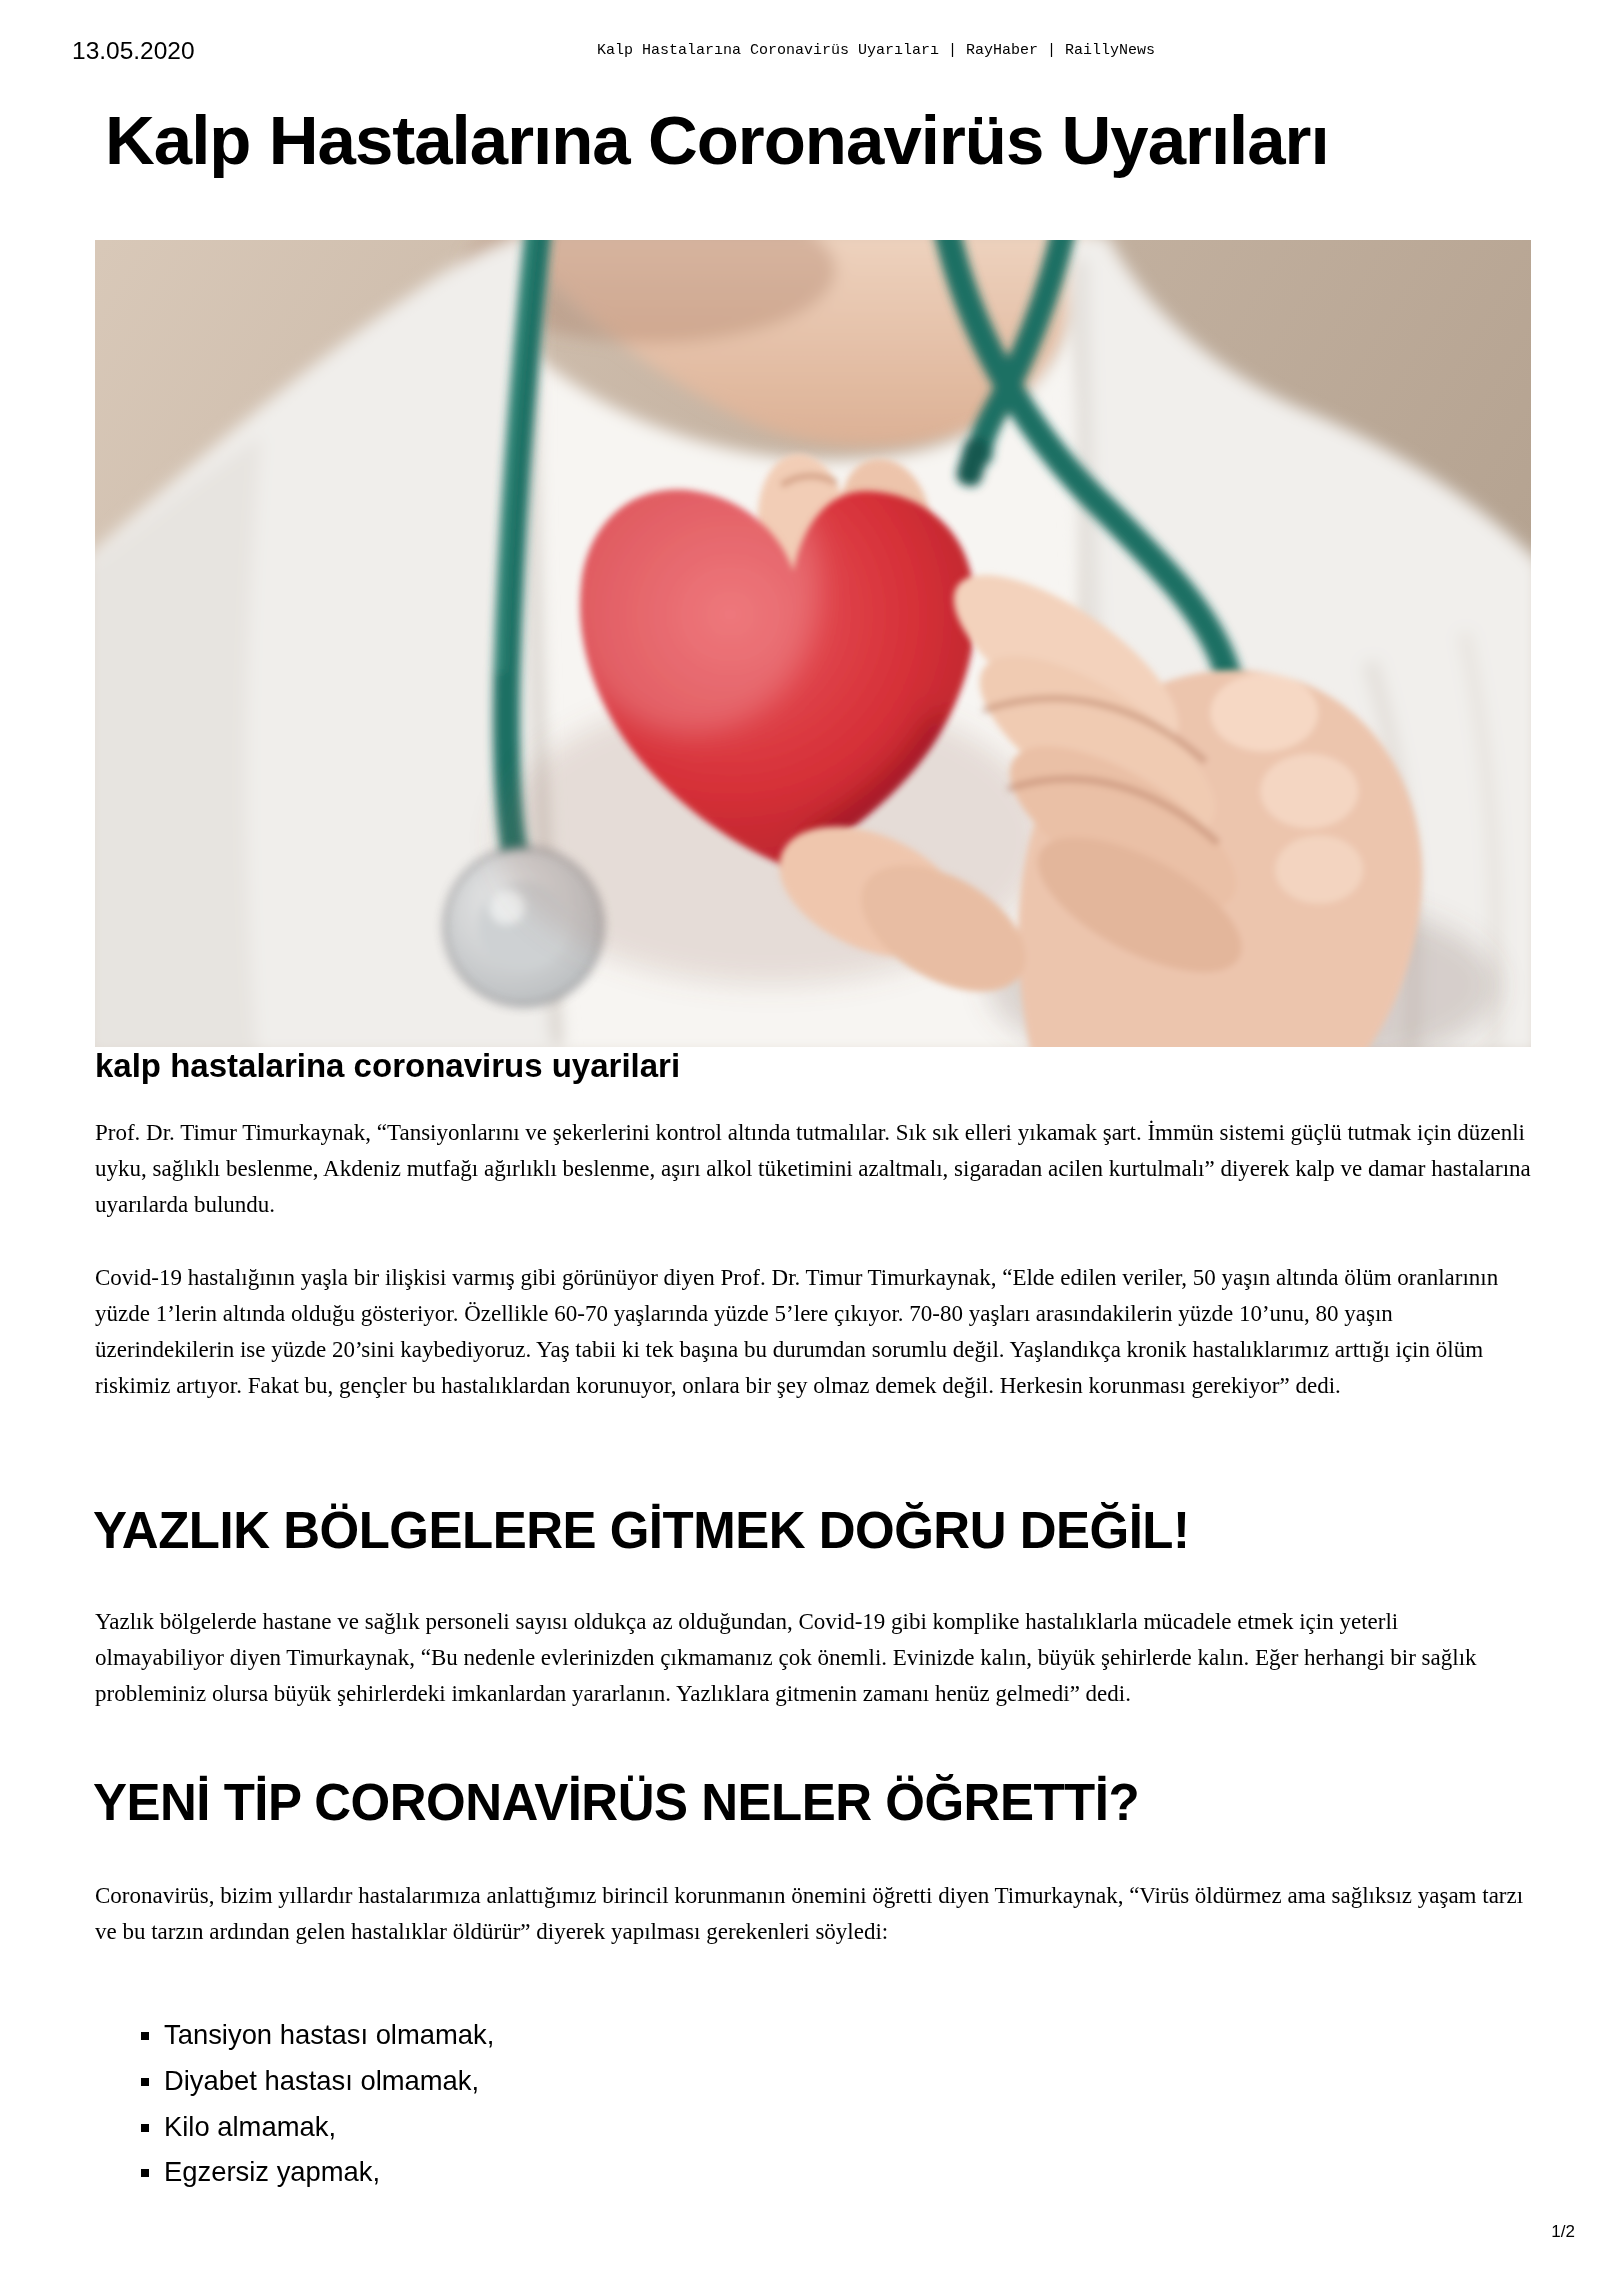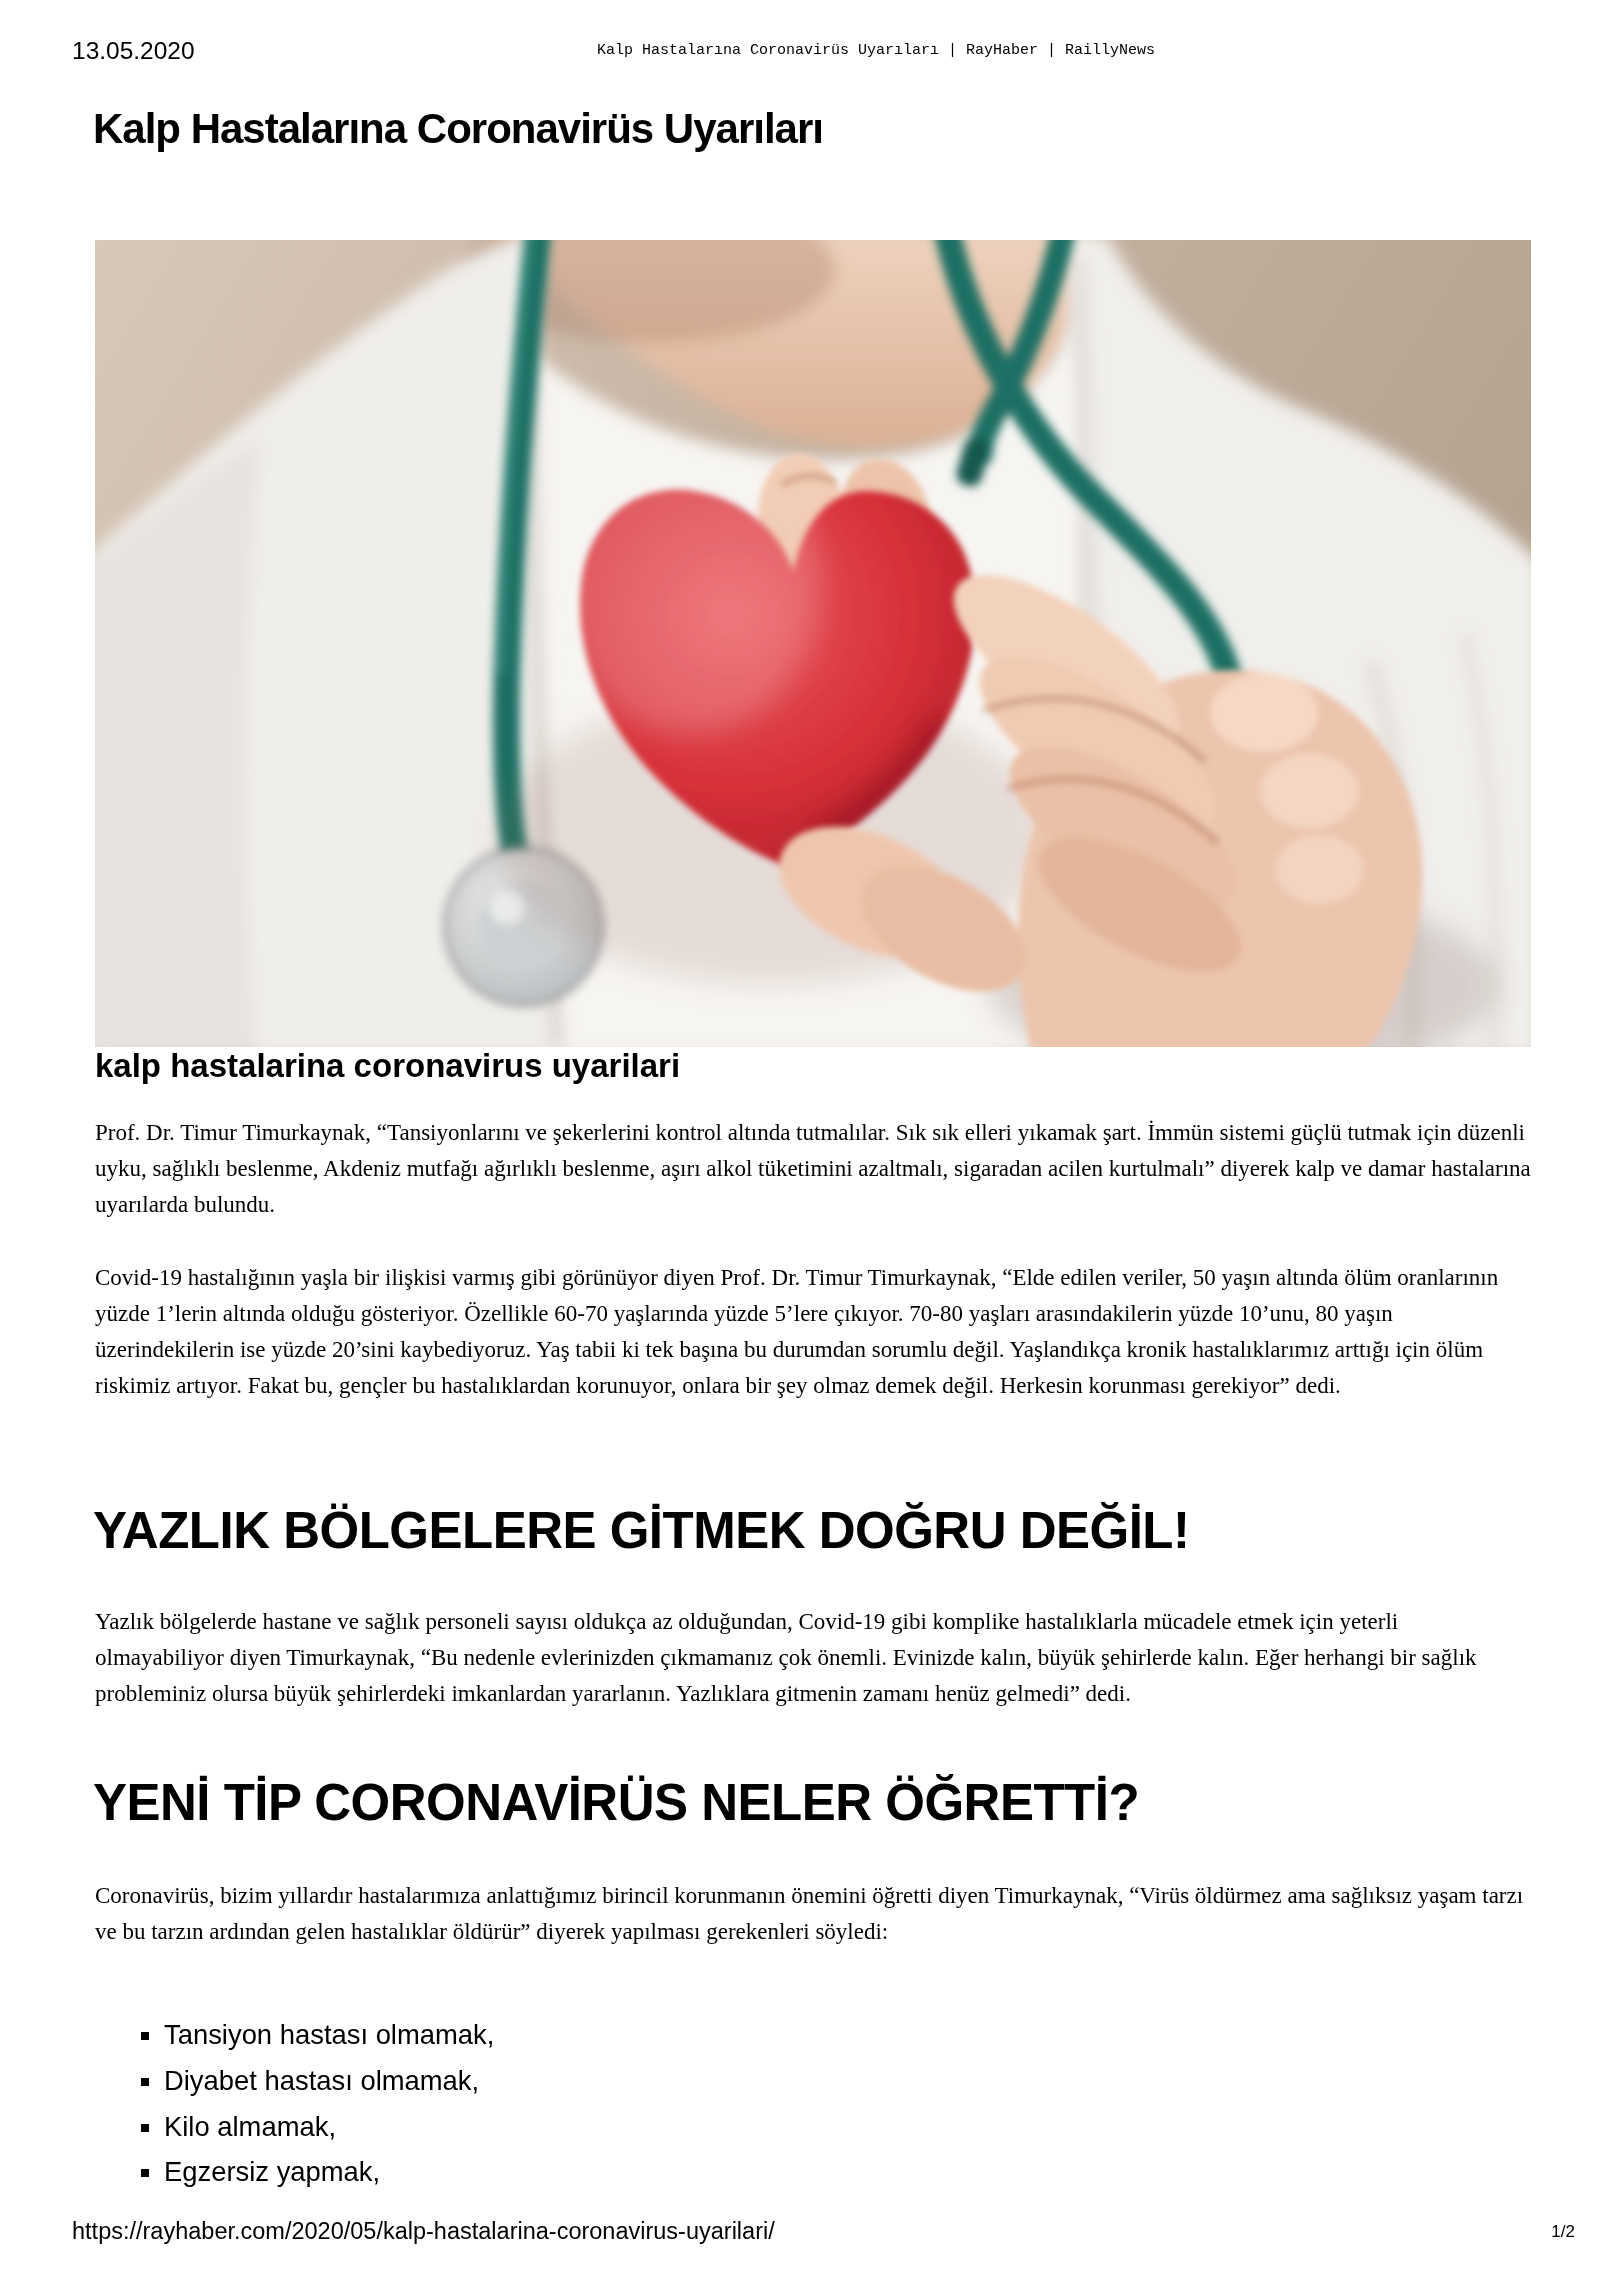--- a/index.html
+++ b/index.html
@@ -13,22 +13,22 @@
     overflow:hidden;
   }
   .abs{position:absolute;}
   
   .hdr-date{left:72px;top:37px;font-size:24.5px;line-height:27.4px;white-space:nowrap;}
   .hdr-title{left:597px;top:37px;font-size:15px;line-height:27.4px;white-space:nowrap;font-family:Liberation Mono, monospace;}
   .ftr-url{left:72px;top:2217px;font-size:23.5px;line-height:29px;white-space:nowrap;}
   .ftr-page{right:45px;top:2217px;font-size:17px;line-height:29px;white-space:nowrap;}
   
   .headline{
-    left:93px;top:92px;margin:0;
-    font-size:42px;font-weight:bold;letter-spacing:-1px;line-height:74px;
+    left:93px;top:92px;margin:12px;
+    font-size:69px;font-weight:bold;letter-spacing:-1px;line-height:74px;
     white-space:nowrap;
   }
   .photo-wrap{left:95px;top:240px;width:1436px;height:807px;overflow:hidden;background:#c6b4a3;}
   .photo-wrap svg{display:block;width:100%;height:100%;}
   .img-caption{left:95px;top:1051px;font-size:33px;font-weight:bold;line-height:29px;}
   .body-par{left:95px;width:1437px;margin:0;font-size:23px;line-height:36px;font-family:Liberation Serif, serif;}
   .p1{top:1115px;} .p2{top:1260px;} .p3{top:1604px;} .p4{top:1878px;}
   .sec-heading{
     left:93px;margin:0;
     font-size:51px;font-weight:bold;letter-spacing:-0.5px;line-height:61px;
@@ -176,17 +176,16 @@
   <h2 class="abs sec-heading h2b">YENİ TİP CORONAVİRÜS NELER ÖĞRETTİ?</h2>
   <p class="abs body-par p4">Coronavirüs, bizim yıllardır hastalarımıza anlattığımız birincil korunmanın önemini öğretti diyen Timurkaynak, “Virüs öldürmez ama sağlıksız yaşam tarzı ve bu tarzın ardından gelen hastalıklar öldürür” diyerek yapılması gerekenleri söyledi:</p>
 
   <ul class="abs bullets">
     <li>Tansiyon hastası olmamak,</li>
     <li>Diyabet hastası olmamak,</li>
     <li>Kilo almamak,</li>
     <li>Egzersiz yapmak,</li>
   </ul>
 
-  <div class="abs ftr-url">https://rayhaber.com/2020/05/kalp-hastalarina-coronavirus-uyarilari/</div>
   <div class="abs ftr-page">1/2</div>
 
 </div>
 
 
 </body></html>

